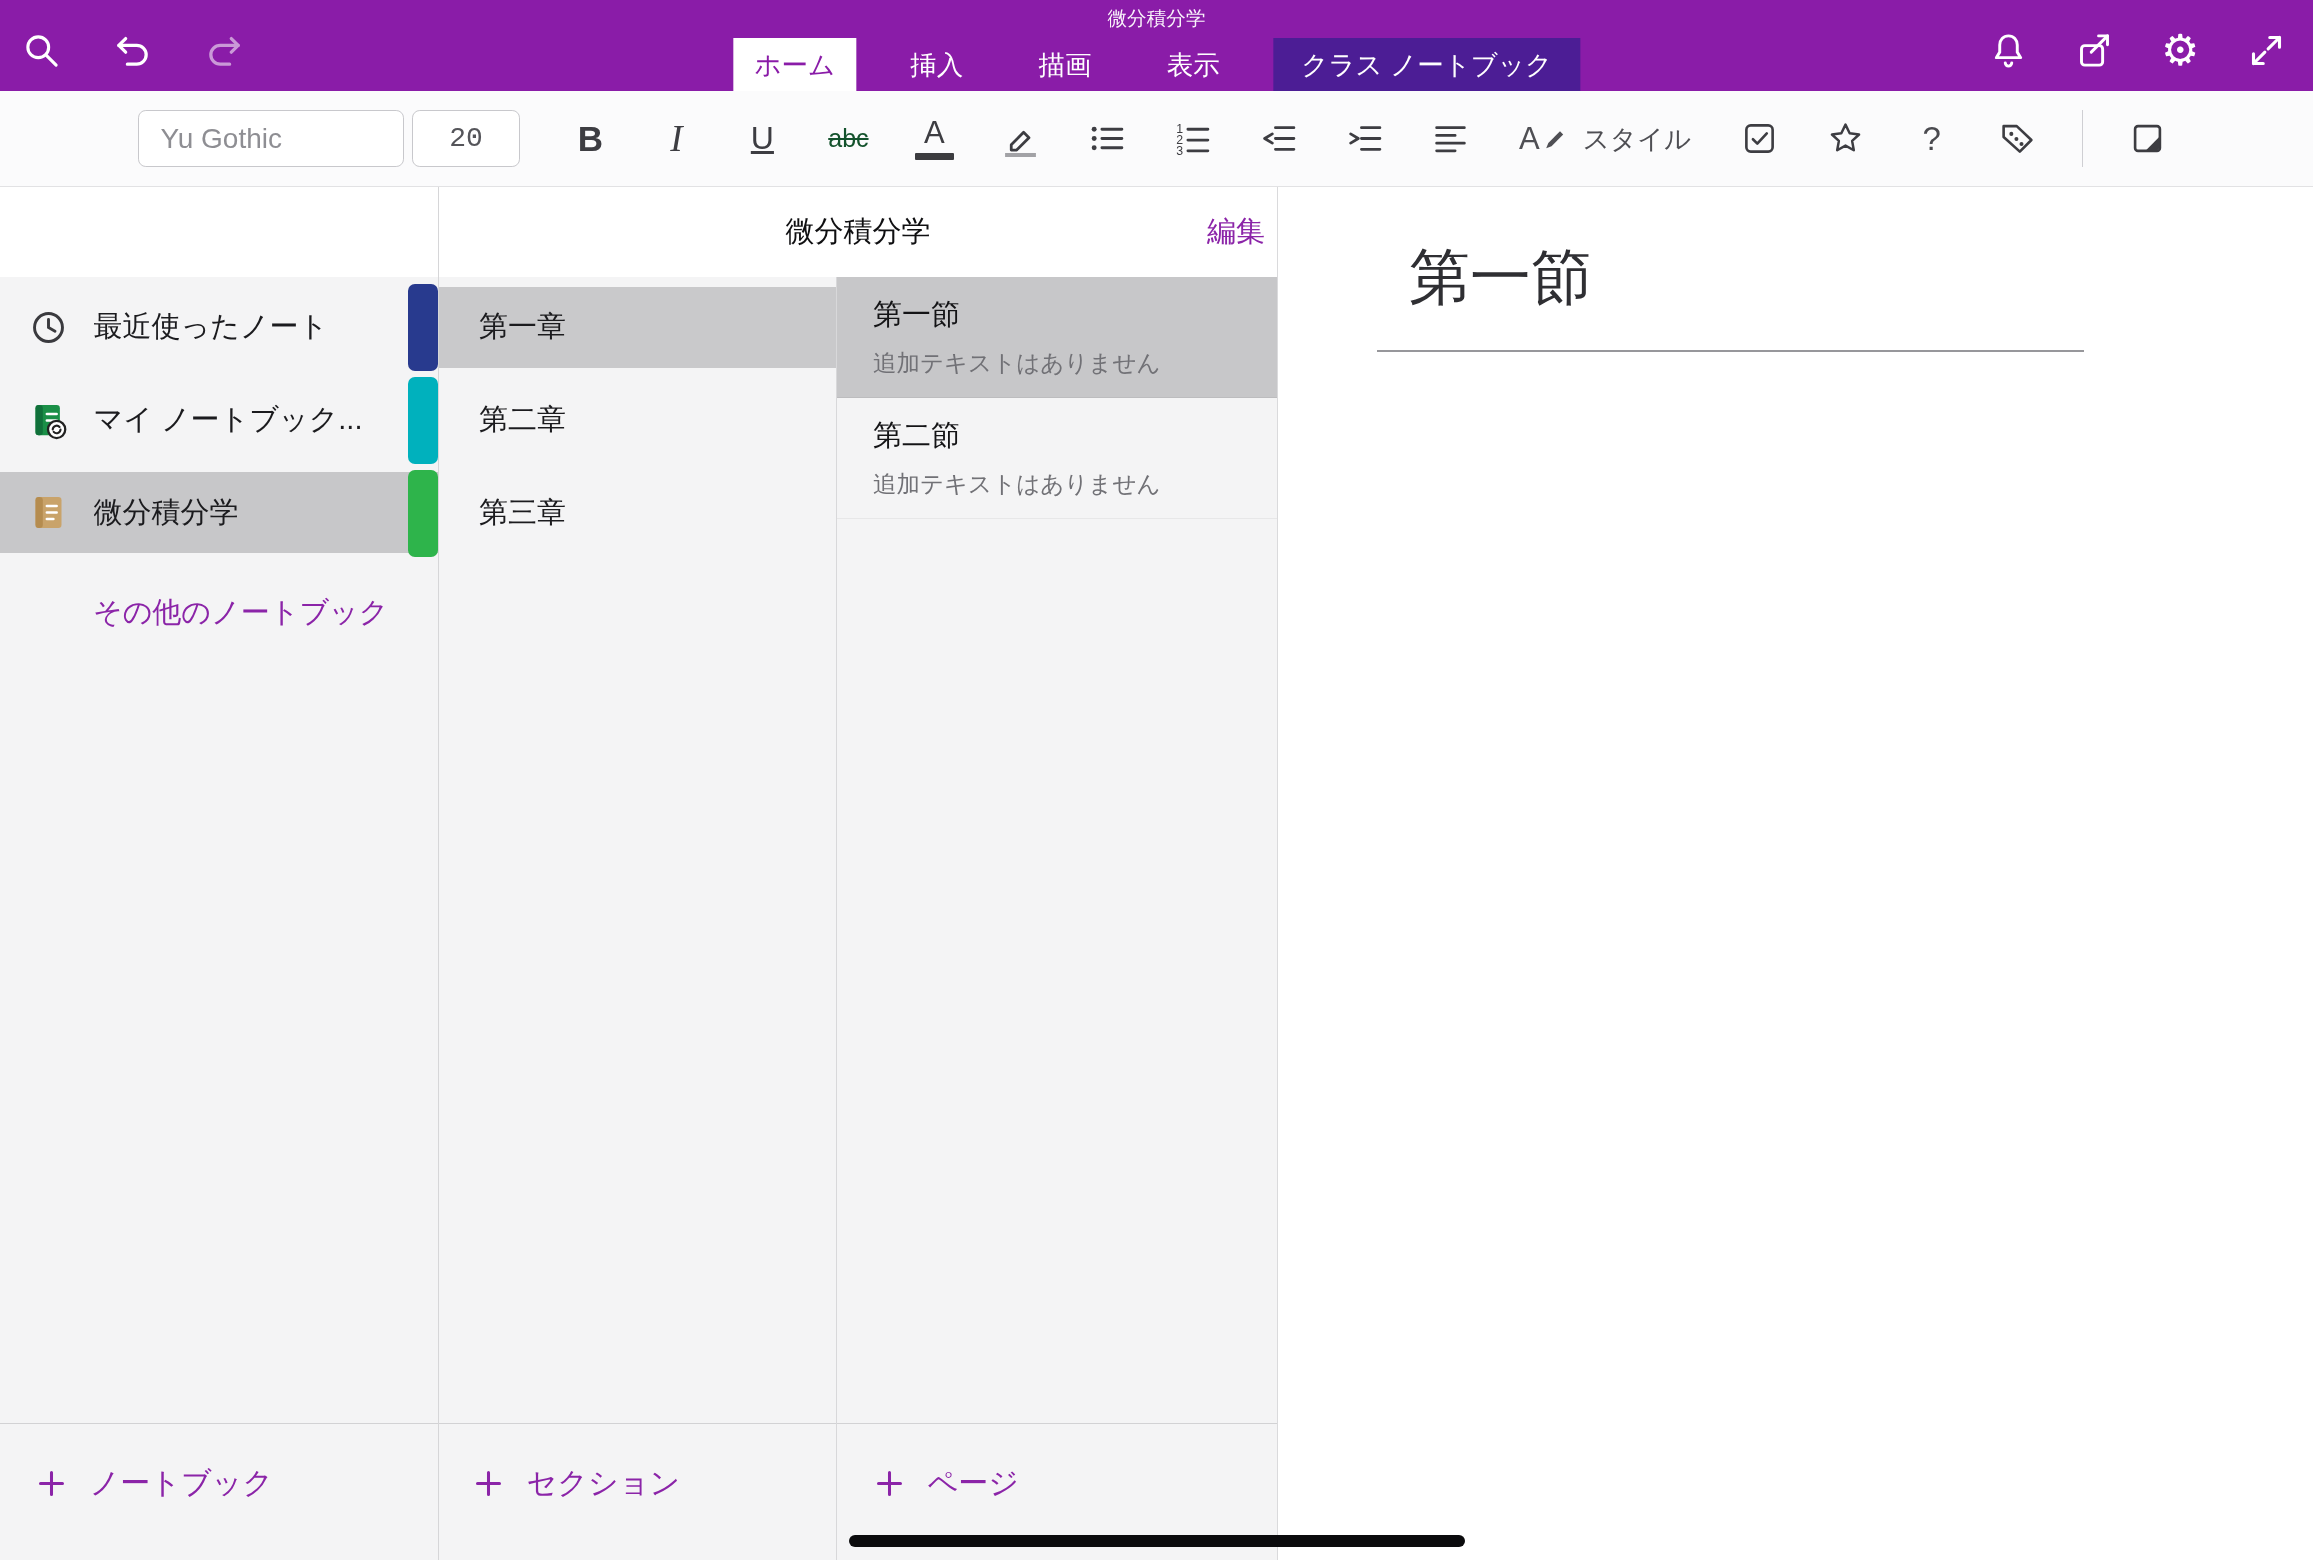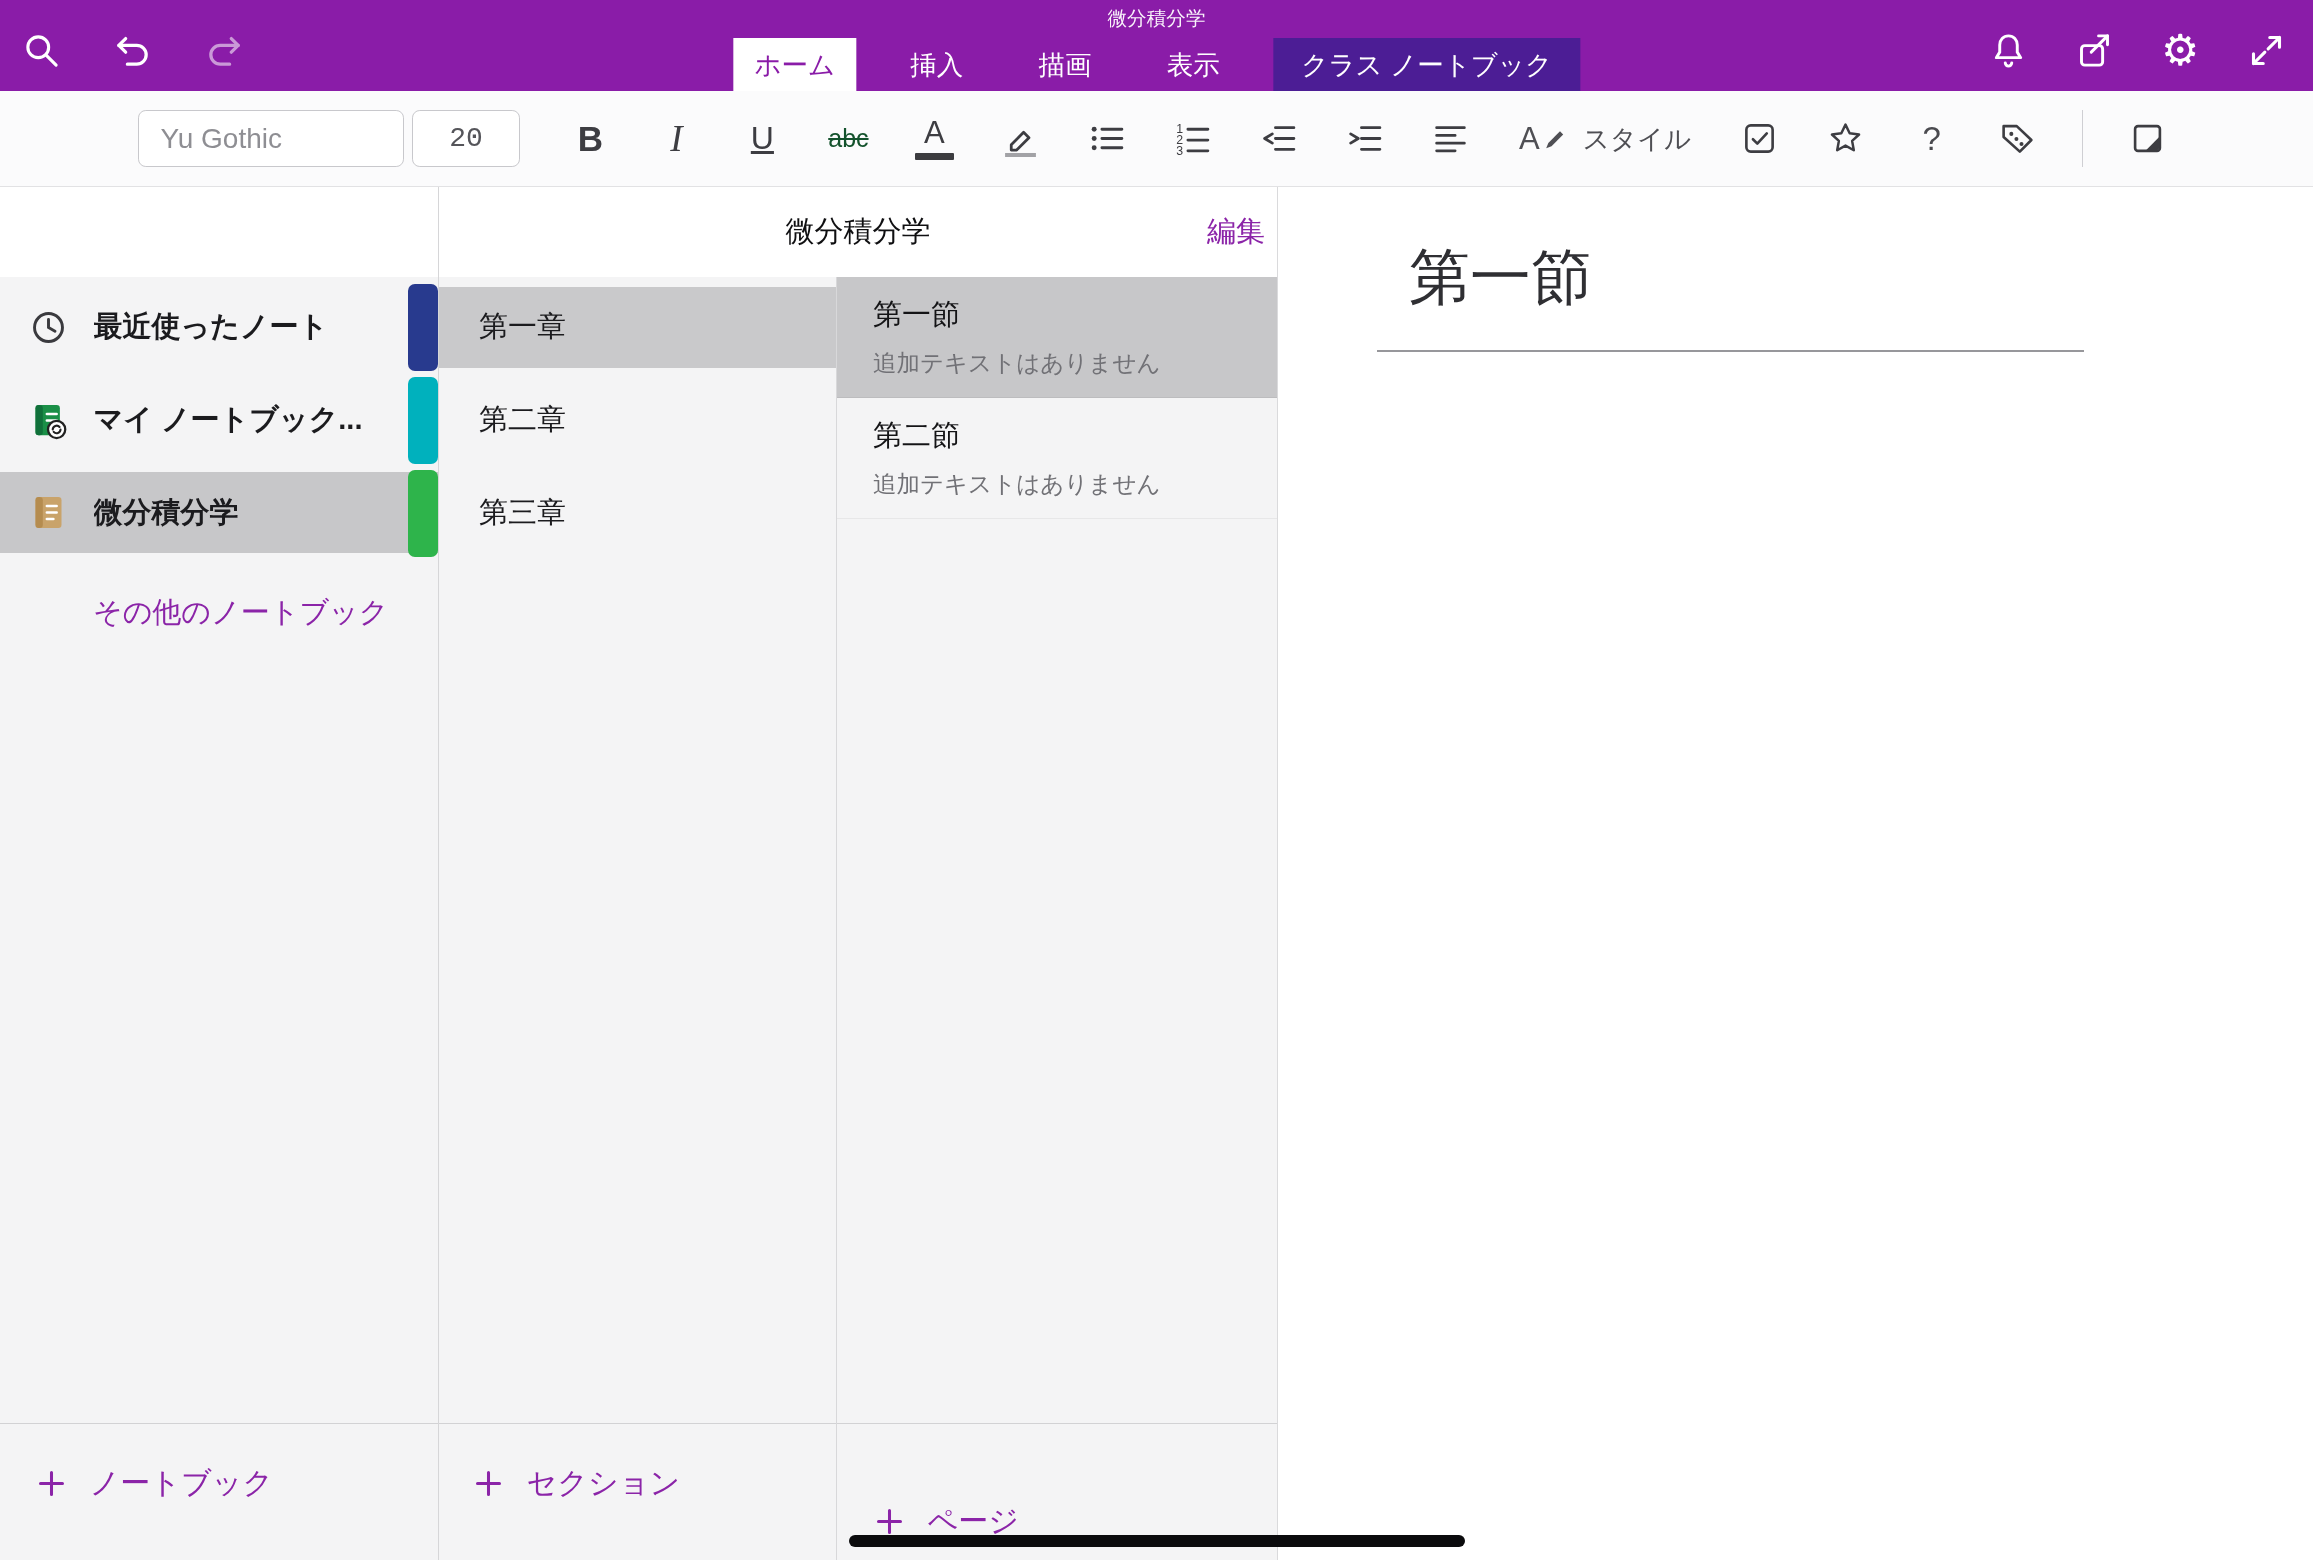--- a/index.html
+++ b/index.html
@@ -36,21 +36,21 @@
   .glyph-q { font-size: 33px; color: #4a4a4f; }
   .tb-sep { width: 1px; height: 57px; background: #cfcfd3; margin: 0 21.6px; }
 
   
   .col { position: absolute; bottom: 0; background: #f4f4f5; display: flex; flex-direction: column; }
   .col.sidebar { top: 187px; left: 0; width: 439px; border-right: 1px solid #d6d6d8; }
   .sidebar-top { height: 90px; background: #ffffff; }
   .nb-list { flex: 1; padding-top: 9.8px; position: relative; }
   .nb-row { position: relative; height: 81px; margin-bottom: 11.8px; display: flex; align-items: center; padding-left: 29px; font-size: 29px; color: #1b1b1e; cursor: pointer; }
   .nb-row.selected { background: #c7c7c9; }
-  .nb-label { margin-left: 25.5px; white-space: nowrap; overflow: hidden; font-weight: bold; }
+  .nb-label { margin-left: 25.5px; white-space: nowrap; overflow: hidden; }
   .nbtab { position: absolute; right: 0; top: -2.9px; width: 30px; height: 87px; border-radius: 6.9px; }
   .more-link { display: inline-block; margin: 27.4px 0 0 93px; font-size: 29px; color: #8B24A8; cursor: pointer; text-decoration: none; }
 
   .list-header { position: absolute; top: 187px; left: 439px; width: 838px; height: 90px; background: #ffffff; display: flex; align-items: center; justify-content: center; }
   .list-header .hdr-title { font-size: 29px; color: #0f0f11; }
   .edit-btn { position: absolute; right: 12px; top: 0; height: 90px; display: flex; align-items: center; font-size: 29px; color: #8B24A8; background: none; border: none; cursor: pointer; }
 
   .col.sections { top: 277px; left: 439px; width: 397px; }
   .sec-list { flex: 1; padding-top: 9.8px; }
   .sec-row { height: 81px; margin-bottom: 11.8px; display: flex; align-items: center; padding-left: 40px; font-size: 29px; color: #1b1b1e; cursor: pointer; }
@@ -59,21 +59,21 @@
   .col.pages { top: 277px; left: 836px; width: 441px; border-left: 1px solid #d8d8da; }
   .page-list { flex: 1; }
   .page-row { height: 121px; padding: 17.6px 0 0 36px; border-bottom: 1px solid rgba(0,0,0,0.05); cursor: pointer; }
   .page-row.selected { background: #c7c7c9; }
   .page-row-title { font-size: 29px; color: #141416; }
   .page-row-sub { margin-top: 12.7px; font-size: 23.5px; color: #717176; font-family: Liberation Mono, monospace; }
 
   .panel-footer { height: 137px; border-top: 1px solid #d2d2d4; display: flex; align-items: center; padding-bottom: 17.6px; }
   .pf-nb { padding-left: 35px; }
   .pf-sec { padding-left: 33px; }
-  .pf-page { padding-left: 36px; align-items: flex-end; }
+  .pf-page { padding-left: 36px; }
   .add-btn { display: flex; align-items: center; gap: 21.6px; color: #8B24A8; font-size: 30px; background: none; border: none; cursor: pointer; }
 
   
   .content { position: absolute; top: 187px; left: 1277px; right: 0; bottom: 0; background: #ffffff; border-left: 1px solid #dadadc; }
   .page-title { position: absolute; left: 131px; top: 55px; font-size: 61px; font-weight: 400; color: #2f2f33; line-height: 1.15; }
   .title-divider { position: absolute; left: 99px; top: 163px; width: 707px; height: 2px; background: #97979b; }
 
   .home-indicator { position: absolute; left: 50%; transform: translateX(-50%); bottom: 12.7px; width: 616px; height: 12.7px; border-radius: 6.9px; background: #0b0b0d; z-index: 50; cursor: grab; }
 
   svg { display: block; }

